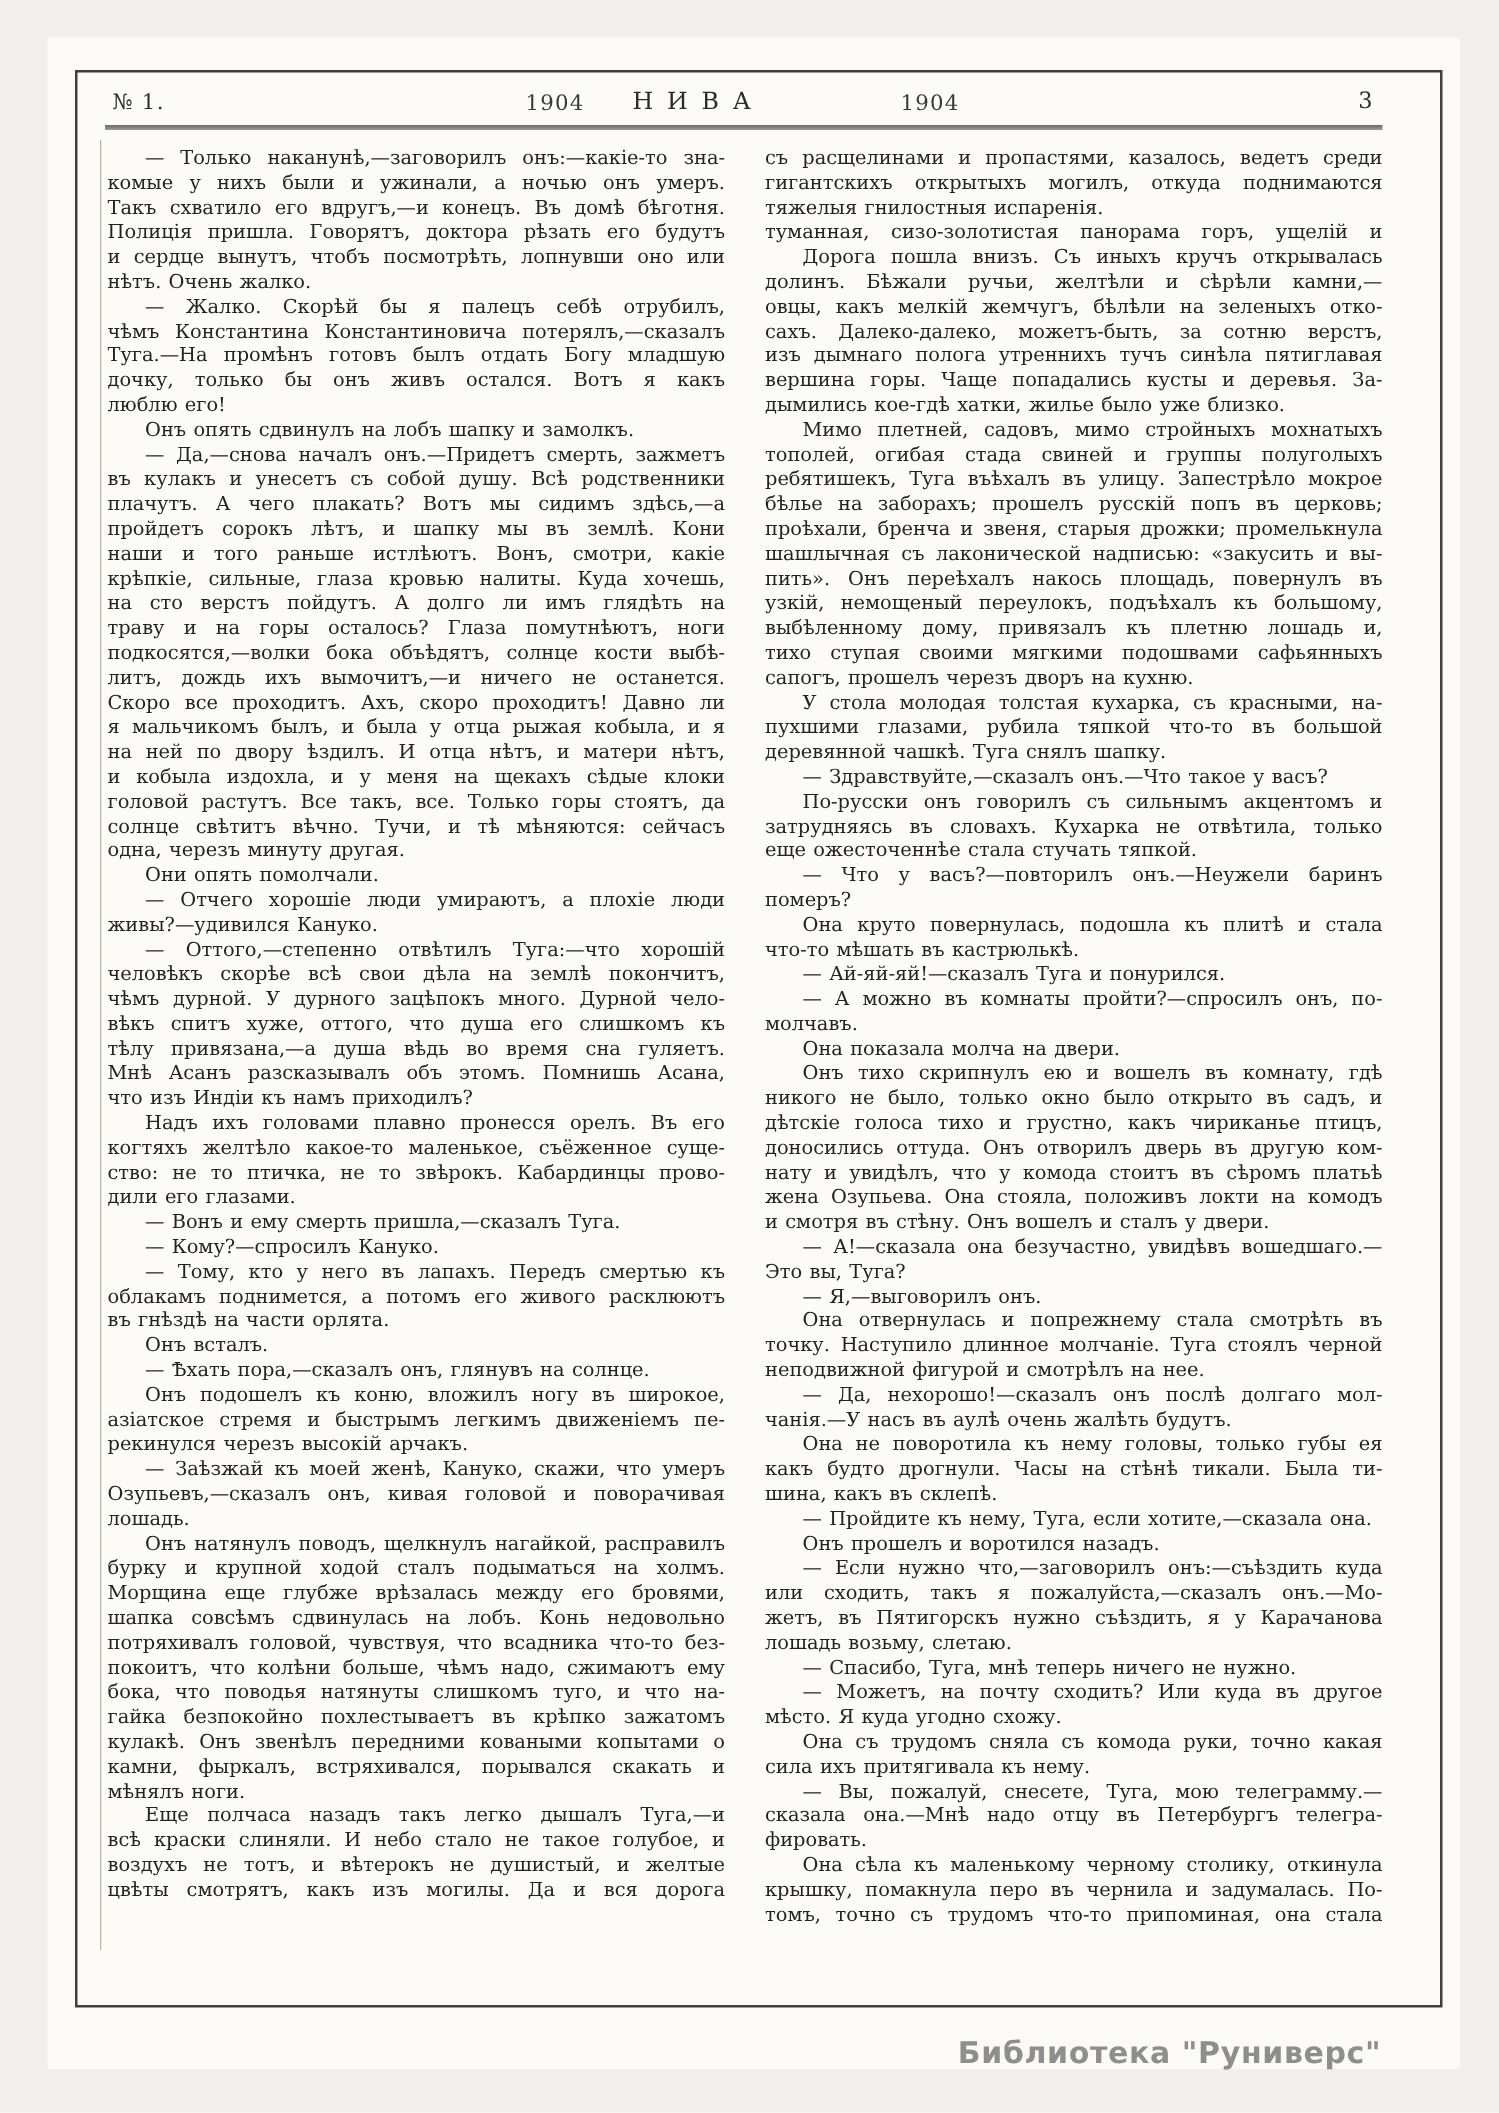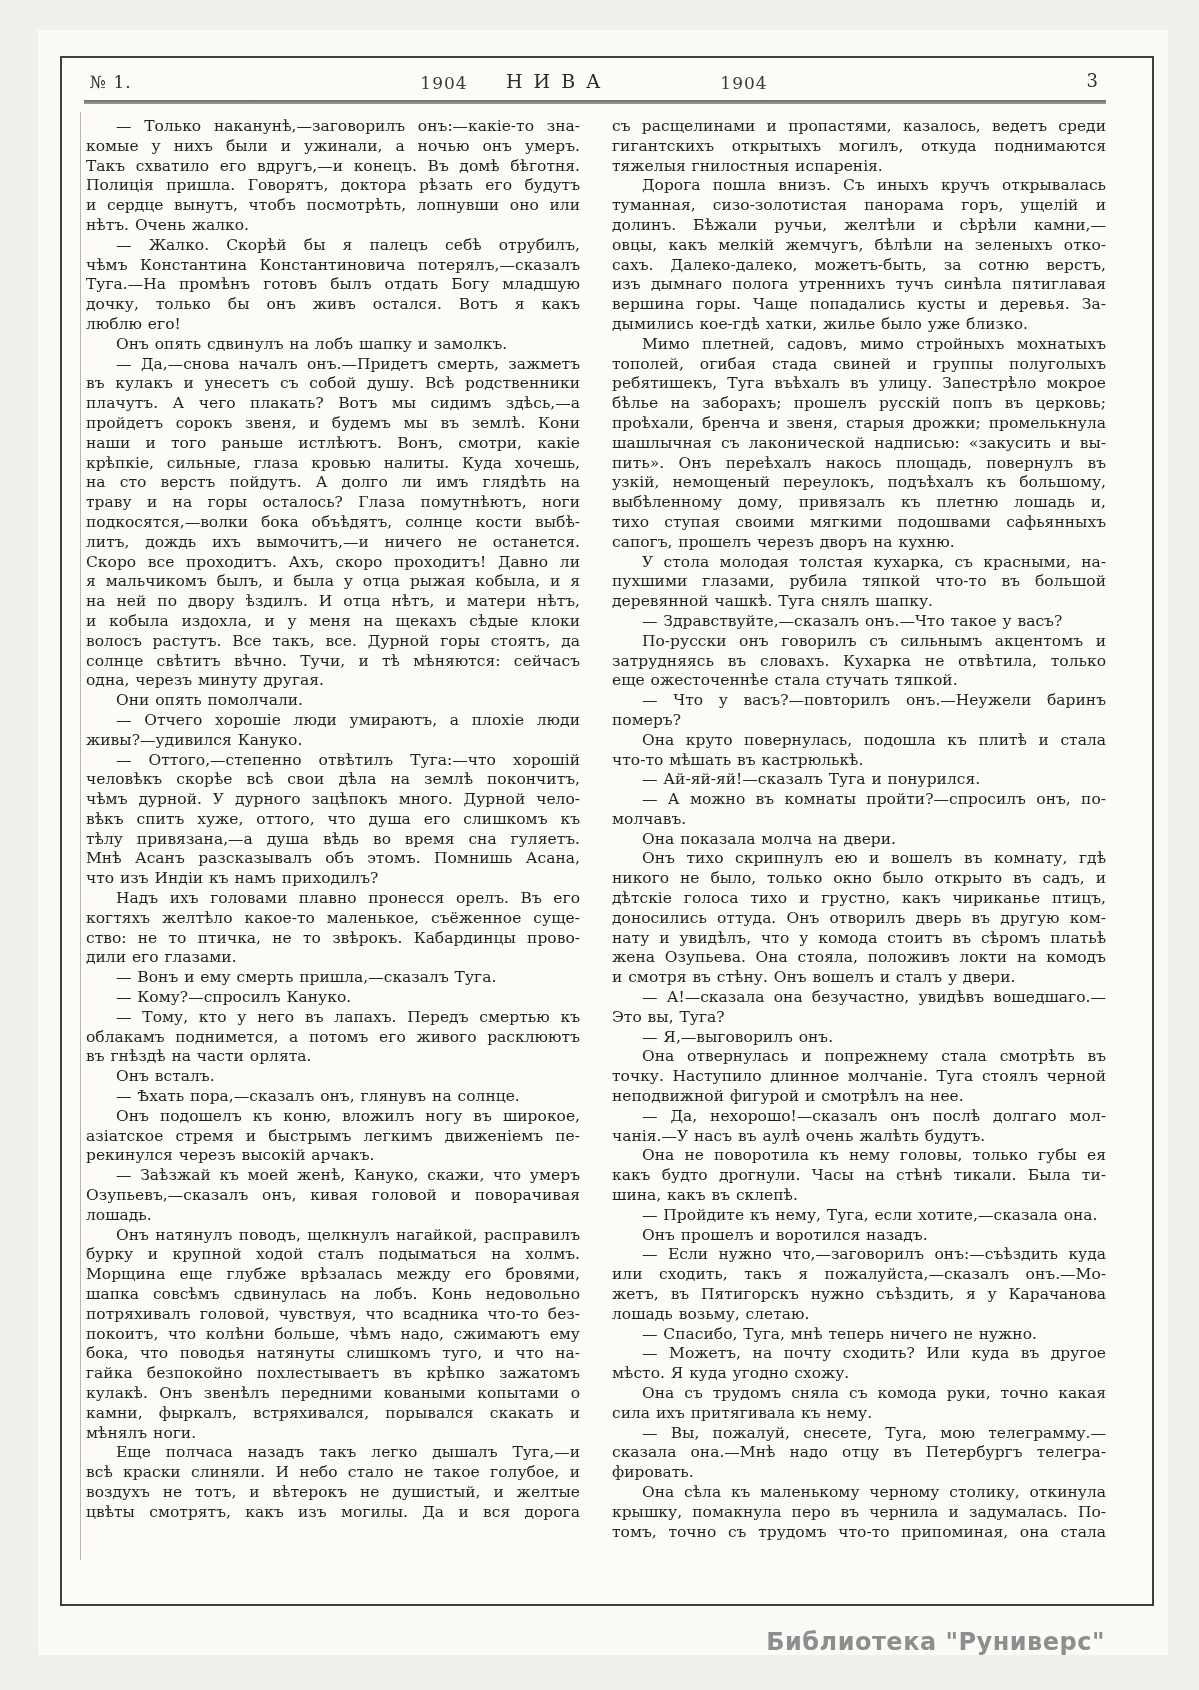--- a/index.html
+++ b/index.html
@@ -78,32 +78,32 @@
     <div class="line end">нѣтъ. Очень жалко.</div>
     <div class="line indent">— Жалко. Скорѣй бы я палецъ себѣ отрубилъ,</div>
     <div class="line">чѣмъ Константина Константиновича потерялъ,—сказалъ</div>
     <div class="line">Туга.—На промѣнъ готовъ былъ отдать Богу младшую</div>
     <div class="line">дочку, только бы онъ живъ остался. Вотъ я какъ</div>
     <div class="line end">люблю его!</div>
     <div class="line indent end">Онъ опять сдвинулъ на лобъ шапку и замолкъ.</div>
     <div class="line indent">— Да,—снова началъ онъ.—Придетъ смерть, зажметъ</div>
     <div class="line">въ кулакъ и унесетъ съ собой душу. Всѣ родственники</div>
     <div class="line">плачутъ. А чего плакать? Вотъ мы сидимъ здѣсь,—а</div>
-    <div class="line">пройдетъ сорокъ звеня, и будемъ мы въ землѣ. Кони</div>
+    <div class="line">пройдетъ сорокъ лѣтъ, и шапку мы въ землѣ. Кони</div>
     <div class="line">наши и того раньше истлѣютъ. Вонъ, смотри, какіе</div>
     <div class="line">крѣпкіе, сильные, глаза кровью налиты. Куда хочешь,</div>
     <div class="line">на сто верстъ пойдутъ. А долго ли имъ глядѣть на</div>
     <div class="line">траву и на горы осталось? Глаза помутнѣютъ, ноги</div>
     <div class="line">подкосятся,—волки бока объѣдятъ, солнце кости выбѣ-</div>
     <div class="line">литъ, дождь ихъ вымочитъ,—и ничего не останется.</div>
     <div class="line">Скоро все проходитъ. Ахъ, скоро проходитъ! Давно ли</div>
     <div class="line">я мальчикомъ былъ, и была у отца рыжая кобыла, и я</div>
     <div class="line">на ней по двору ѣздилъ. И отца нѣтъ, и матери нѣтъ,</div>
     <div class="line">и кобыла издохла, и у меня на щекахъ сѣдые клоки</div>
-    <div class="line">волосъ растутъ. Все такъ, все. Дурной горы стоятъ, да</div>
+    <div class="line">головой растутъ. Все такъ, все. Только горы стоятъ, да</div>
     <div class="line">солнце свѣтитъ вѣчно. Тучи, и тѣ мѣняются: сейчасъ</div>
     <div class="line end">одна, черезъ минуту другая.</div>
     <div class="line indent end">Они опять помолчали.</div>
     <div class="line indent">— Отчего хорошіе люди умираютъ, а плохіе люди</div>
     <div class="line end">живы?—удивился Кануко.</div>
     <div class="line indent">— Оттого,—степенно отвѣтилъ Туга:—что хорошій</div>
     <div class="line">человѣкъ скорѣе всѣ свои дѣла на землѣ покончитъ,</div>
     <div class="line">чѣмъ дурной. У дурного зацѣпокъ много. Дурной чело-</div>
     <div class="line">вѣкъ спитъ хуже, оттого, что душа его слишкомъ къ</div>
     <div class="line">тѣлу привязана,—а душа вѣдь во время сна гуляетъ.</div>
@@ -139,22 +139,22 @@
     <div class="line end">мѣнялъ ноги.</div>
     <div class="line indent">Еще полчаса назадъ такъ легко дышалъ Туга,—и</div>
     <div class="line">всѣ краски слиняли. И небо стало не такое голубое, и</div>
     <div class="line">воздухъ не тотъ, и вѣтерокъ не душистый, и желтые</div>
     <div class="line">цвѣты смотрятъ, какъ изъ могилы. Да и вся дорога</div>
   </div>
 <div id="col-right" class="col col-right">
     <div class="line">съ расщелинами и пропастями, казалось, ведетъ среди</div>
     <div class="line">гигантскихъ открытыхъ могилъ, откуда поднимаются</div>
     <div class="line end">тяжелыя гнилостныя испаренія.</div>
+    <div class="line">туманная, сизо-золотистая панорама горъ, ущелій и</div>
     <div class="line indent">Дорога пошла внизъ. Съ иныхъ кручъ открывалась</div>
-    <div class="line">туманная, сизо-золотистая панорама горъ, ущелій и</div>
     <div class="line">долинъ. Бѣжали ручьи, желтѣли и сѣрѣли камни,—</div>
     <div class="line">овцы, какъ мелкій жемчугъ, бѣлѣли на зеленыхъ отко-</div>
     <div class="line">сахъ. Далеко-далеко, можетъ-быть, за сотню верстъ,</div>
     <div class="line">изъ дымнаго полога утреннихъ тучъ синѣла пятиглавая</div>
     <div class="line">вершина горы. Чаще попадались кусты и деревья. За-</div>
     <div class="line end">дымились кое-гдѣ хатки, жилье было уже близко.</div>
     <div class="line indent">Мимо плетней, садовъ, мимо стройныхъ мохнатыхъ</div>
     <div class="line">тополей, огибая стада свиней и группы полуголыхъ</div>
     <div class="line">ребятишекъ, Туга въѣхалъ въ улицу. Запестрѣло мокрое</div>
     <div class="line">бѣлье на заборахъ; прошелъ русскій попъ въ церковь;</div>

